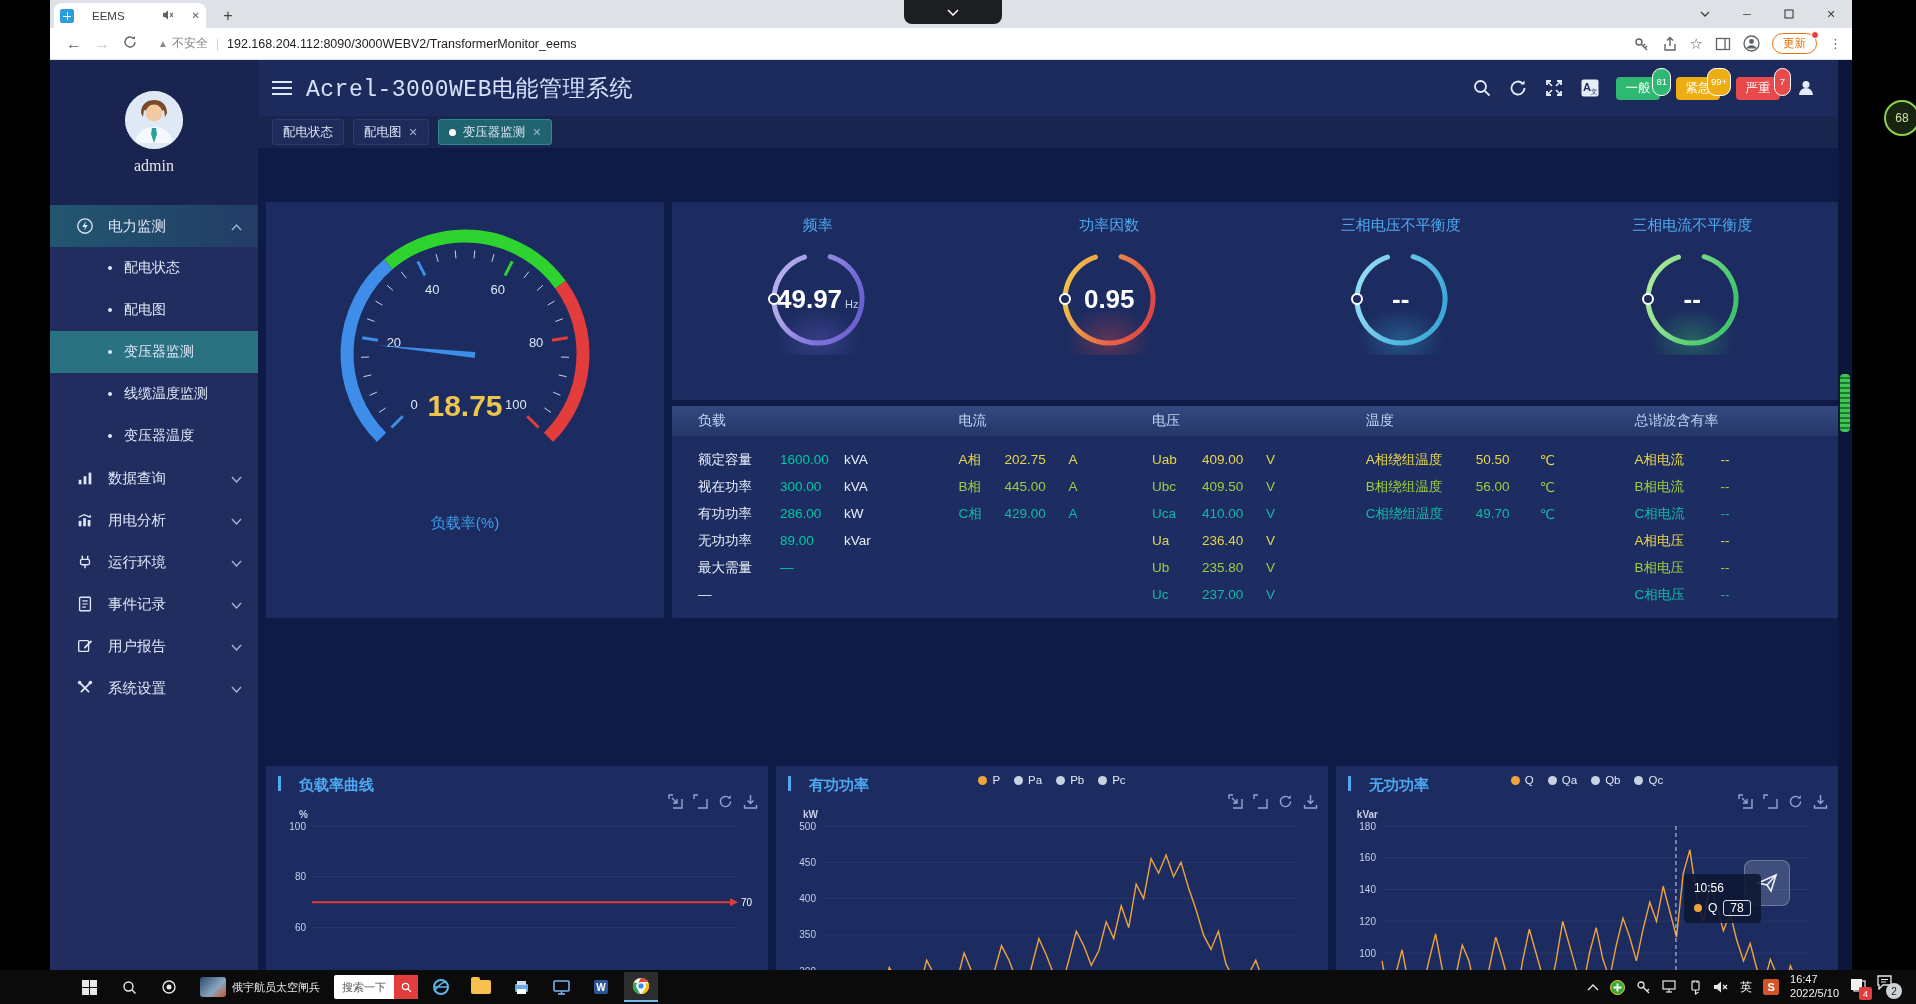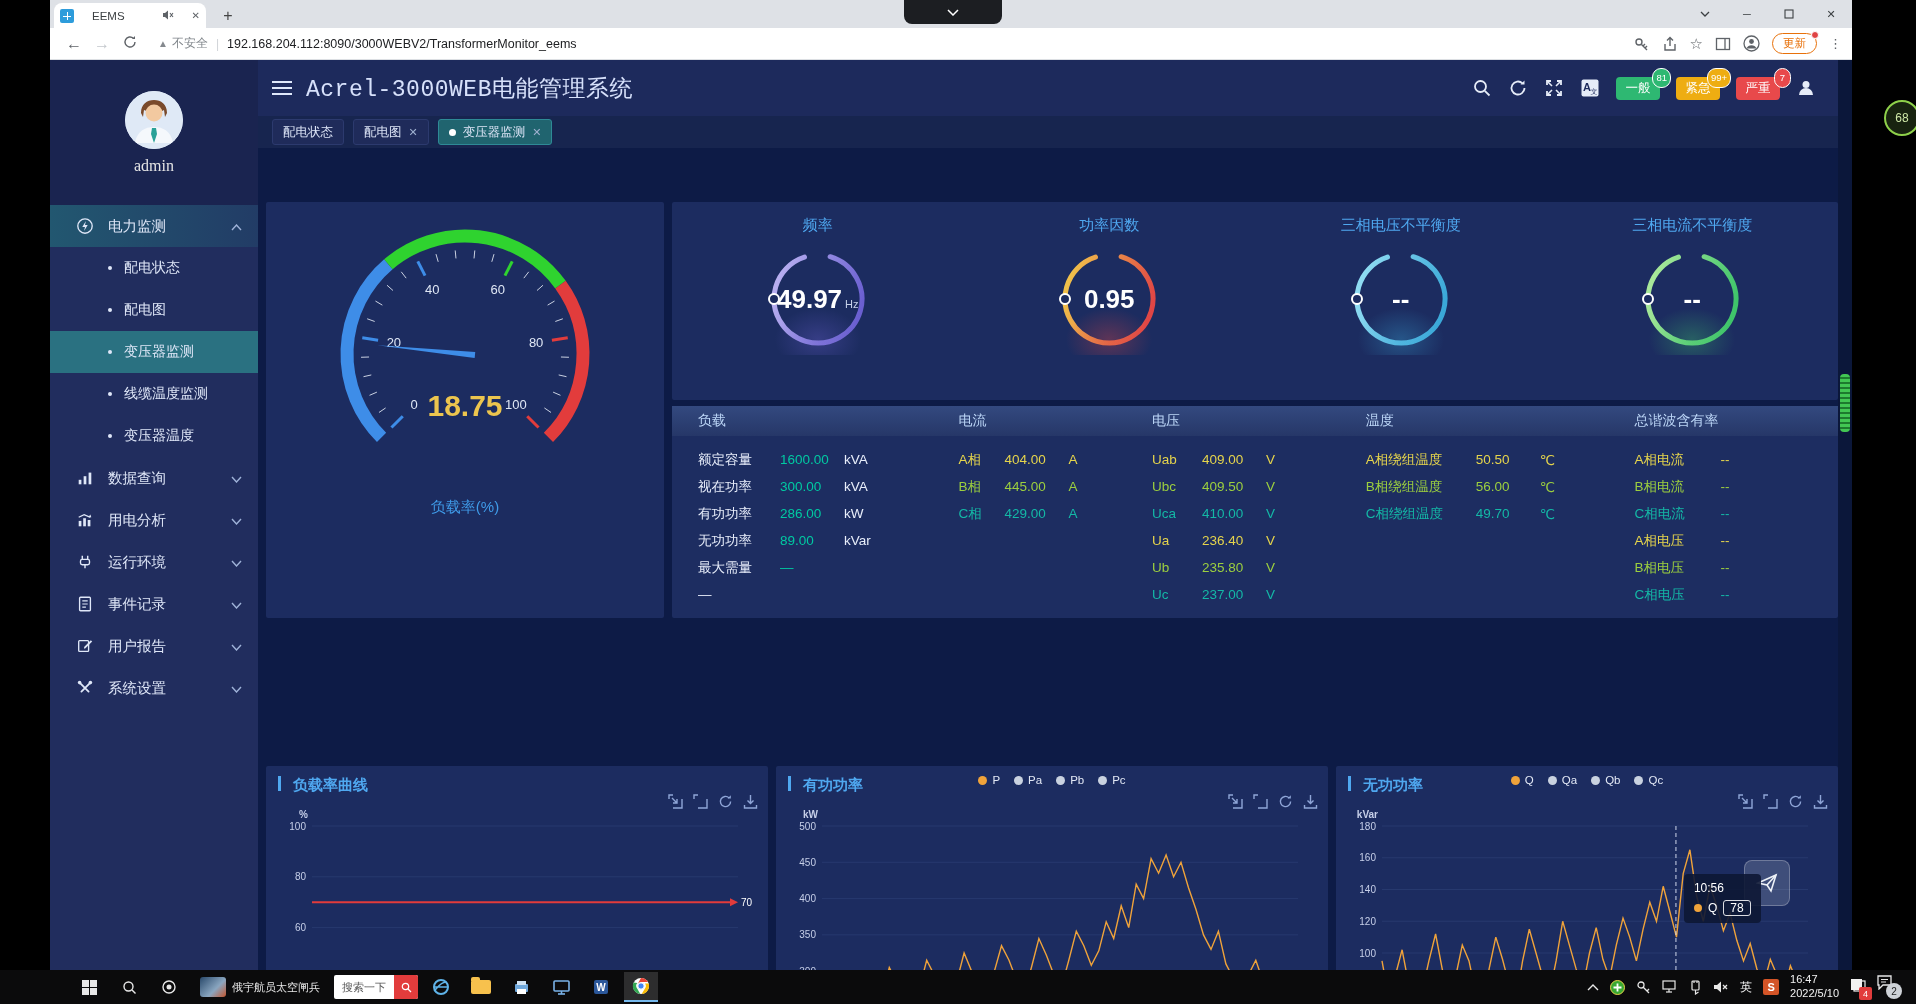--- a/index.html
+++ b/index.html
@@ -59,21 +59,21 @@
   #main{position:absolute;left:208px;top:0;width:1580px;height:100%;}
   #m-header{position:absolute;left:0;top:0;width:100%;height:56px;background:#1d2a5c;
             display:flex;align-items:center;padding:0 22px 0 14px;gap:14px;}
   #burger{width:20px;height:14px;border-top:2px solid #dfe8fb;border-bottom:2px solid #dfe8fb;position:relative;}
   #burger:after{content:"";position:absolute;left:0;right:0;top:4px;height:2px;background:#dfe8fb;}
   #m-title{color:#d7e1fb;font-size:23px;letter-spacing:.5px;font-family:Liberation Mono, monospace;}
   #hdr-right{margin-left:auto;display:flex;align-items:center;gap:16px;}
   .hic{width:20px;height:20px;}
   .abadge{position:relative;min-width:44px;height:23px;border-radius:4px;color:#fff;font-size:12.5px;
           display:flex;align-items:center;justify-content:center;padding:0 8px;}
-  .abadge .bub{position:absolute;top:-9px;right:-11px;min-width:17px;height:20px;border-radius:9px;
+  .abadge .bub{position:absolute;top:-9px;right:-11px;min-width:17px;height:28px;border-radius:9px;
           border:1.5px solid #fff;color:#fff;font-size:9.5px;display:flex;align-items:center;
           justify-content:center;padding:0 3px;text-align:right;}
   
   #m-tabs{position:absolute;left:0;top:56px;width:100%;height:32px;background:#17254f;
           display:flex;align-items:center;padding-left:14px;gap:9px;}
   .ptab{height:26px;border-radius:3px;background:#1f2b5a;border:1px solid #2c3a6e;color:#dde5f7;
         font-size:12.5px;display:flex;align-items:center;padding:0 10px;gap:7px;}
   .ptab .x{color:#9fb0d0;font-size:11px;}
   .ptab.on{background:#20646f;border-color:#2e8a96;}
   .ptab.on .adot{width:7px;height:7px;border-radius:50%;background:#fff;}
@@ -92,21 +92,21 @@
             border:1px solid #3a5fa0;color:#eef3fd;font-size:13px;padding:0 26px 0 12px;
             display:flex;align-items:center;border-radius:2px;}
   #f-select .chev{position:absolute;right:9px;}
   #f-history{position:absolute;left:666px;width:88px;height:32px;background:#27707e;
              border:1px solid #3d97a8;color:#fff;font-size:13px;display:flex;align-items:center;
              justify-content:center;border-radius:3px;}
   
   #m-content{position:absolute;left:0;top:140px;width:100%;height:770px;}
   .panel{position:absolute;background:#1c2c60;border-radius:2px;}
   #gauge-panel{left:8px;top:2px;width:398px;height:416px;}
-  #gauge-label{position:absolute;left:0;top:296px;width:100%;text-align:center;color:#3f9be8;font-size:15px;}
+  #gauge-label{position:absolute;left:0;top:312px;width:100%;text-align:center;color:#3f9be8;font-size:15px;}
   #mini-panel{left:414px;top:2px;width:1166px;height:198px;display:flex;}
   .mg-card{flex:1;position:relative;display:flex;flex-direction:column;align-items:center;}
   .mg-title{margin-top:14px;color:#4fa8f0;font-size:15px;}
   .mg-ringbox{position:relative;width:112px;height:112px;margin-top:8px;}
   .mg-val{position:absolute;inset:0;display:flex;align-items:center;justify-content:center;gap:3px;}
   .mg-num{color:#fff;font-size:26px;font-weight:bold;}
   .mg-unit{color:#c8d2ea;font-size:11px;margin-top:10px;}
   
   #table-panel{left:414px;top:206px;width:1166px;height:212px;background:#1d2d61;}
   #t-head,#t-body{display:grid;grid-template-columns:1.28fr .95fr 1.05fr 1.32fr 1fr;padding:0 0 0 26px;}
@@ -121,21 +121,21 @@
   .tcol4 .lbl{min-width:100px;} .tcol5 .lbl{min-width:76px;}
   .c-yellow .lbl,.c-yellow .val,.c-yellow .unit{color:#e5d44c;}
   .c-green .lbl,.c-green .val,.c-green .unit{color:#9ccf3f;}
   .c-red .lbl,.c-red .val,.c-red .unit{color:#14b8a6;}
   .c-teal .val{color:#00c9a2;}
   .tcol1 .lbl,.tcol1 .unit{color:#e8eefb !important;}
   .tcol1 .val{color:#00c9a2 !important;}
   
   .chart-panel{top:566px;height:340px;}
   #chart-0{left:8px;width:502px;} #chart-1{left:518px;width:552px;} #chart-2{left:1078px;width:502px;}
-  .ctitle{position:absolute;left:12px;top:10px;display:flex;gap:12px;}
+  .ctitle{position:absolute;left:12px;top:10px;display:flex;gap:18px;}
   .tbar{width:3px;height:15px;background:#4fa8f0;}
   .ctxt{color:#4fa8f0;font-size:15px;font-weight:bold;}
   .ctools{position:absolute;right:10px;top:28px;display:flex;gap:10px;}
   .ctools svg{display:block;}
   .legend{position:absolute;left:0;right:0;top:8px;display:flex;justify-content:center;gap:14px;}
   .lg-item{display:flex;align-items:center;gap:5px;color:#e2e8f5;font-size:11.5px;}
   .lg-dot{width:9px;height:9px;border-radius:50%;}
   .plot{position:absolute;left:6px;top:44px;right:6px;bottom:4px;}
   .ttip{position:absolute;background:rgba(13,23,52,.9);border-radius:4px;padding:7px 10px;
         color:#fff;font-size:12px;z-index:5;}
@@ -578,21 +578,21 @@
                     <span class="val">—</span>
                   </div>
                   <div class="trow c-teal">
                     <span class="lbl">—</span>
                     <span class="val"></span>
                   </div>
                 </div>
                 <div class="tcol2">
                   <div class="trow c-yellow">
                     <span class="lbl">A相</span>
-                    <span class="val">404.00</span>
+                    <span class="val">202.75</span>
                     <span class="unit">A</span>
                   </div>
                   <div class="trow c-green">
                     <span class="lbl">B相</span>
                     <span class="val">445.00</span>
                     <span class="unit">A</span>
                   </div>
                   <div class="trow c-red">
                     <span class="lbl">C相</span>
                     <span class="val">429.00</span>

